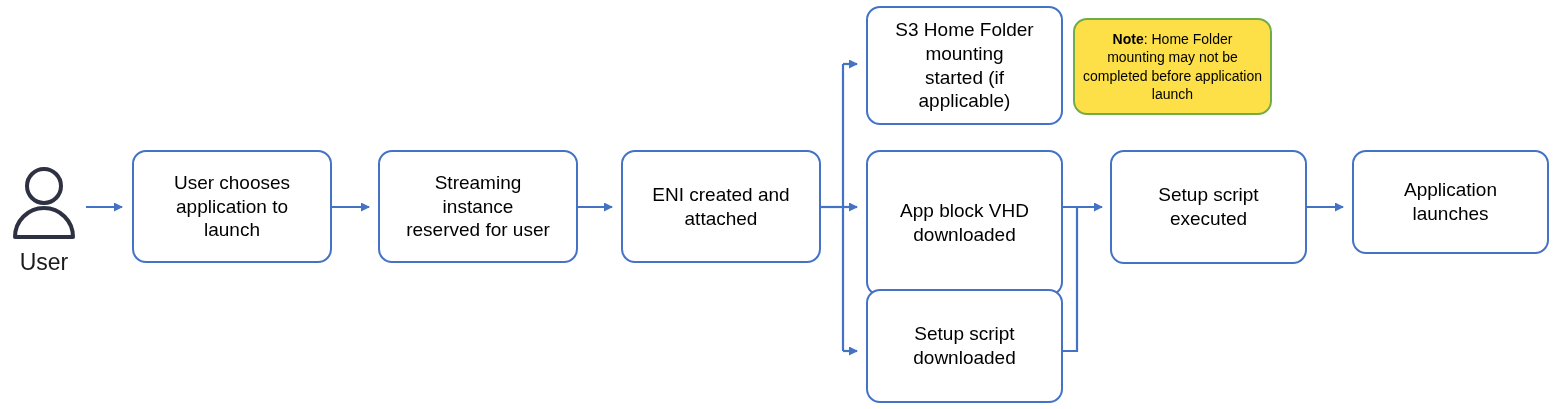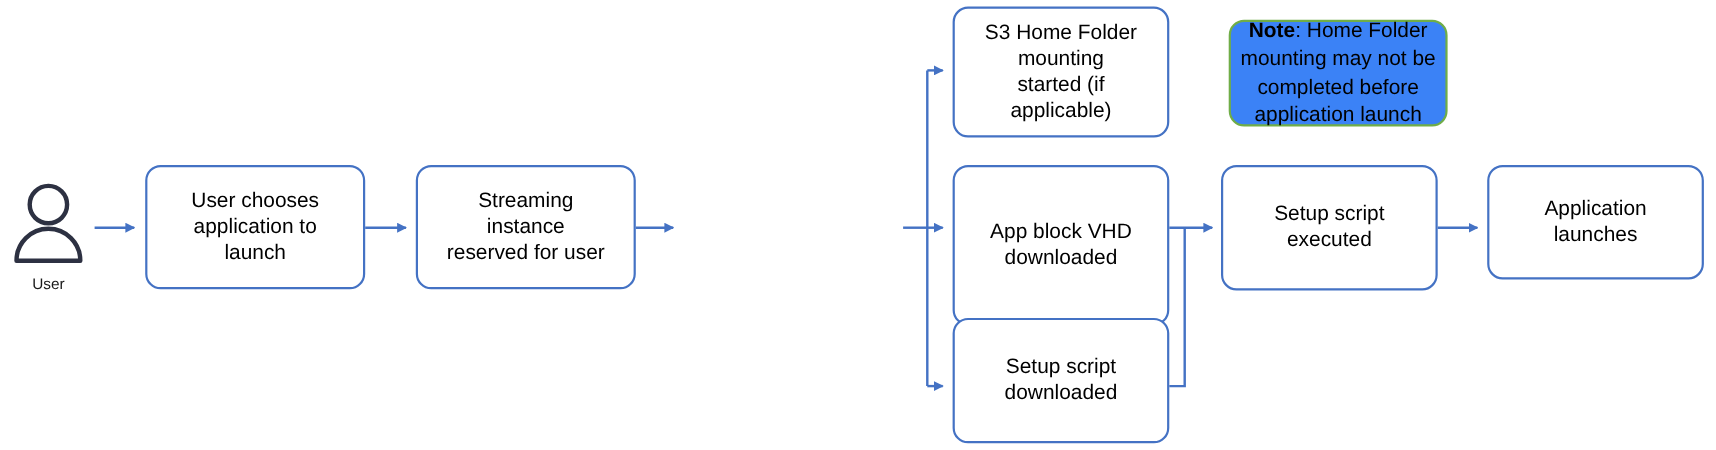--- a/index.html
+++ b/index.html
@@ -33,40 +33,39 @@
   .node-text {
     display: block;
     width: 100%;
     white-space: pre-line;
   }
   .note-box {
     position: absolute;
     box-sizing: border-box;
     border: 2px solid #70ad47;
     border-radius: 14px;
-    background: #3b82f6;
+    background: #fde047;
     display: flex;
     align-items: center;
     justify-content: center;
     text-align: center;
     color: #000000;
-    font-size: 19px;
+    font-size: 14px;
     line-height: 1.32;
     padding: 4px 8px;
-    margin-left: 44px;
   }
   .note-label { font-weight: bold; }
   .actor {
     position: absolute;
     display: flex;
     flex-direction: column;
     align-items: center;
   }
   .actor-caption {
-    font-size: 14px;
+    font-size: 23px;
     color: #1a1a1a;
     margin-top: 4px;
   }
   svg.wires {
     position: absolute;
     left: 0; top: 0;
     width: 1560px;
     height: 409px;
     pointer-events: none;
   }
@@ -125,20 +124,24 @@
 instance
 reserved for user</span>
   </div>
 
   <div class="node" style="left:132px; top:150px; width:200px; height:113px;">
     <span class="node-text">User chooses
 application to
 launch</span>
   </div>
 
+  <div class="node" style="left:621px; top:150px; width:200px; height:113px;">
+    <span class="node-text">ENI created and
+attached</span>
+  </div>
 
   <div class="node" style="left:866px; top:6px; width:197px; height:119px;">
     <span class="node-text">S3 Home Folder
 mounting
 started (if
 applicable)</span>
   </div>
 
   <div class="node" style="left:866px; top:150px; width:197px; height:146px;">
     <span class="node-text">App block VHD

